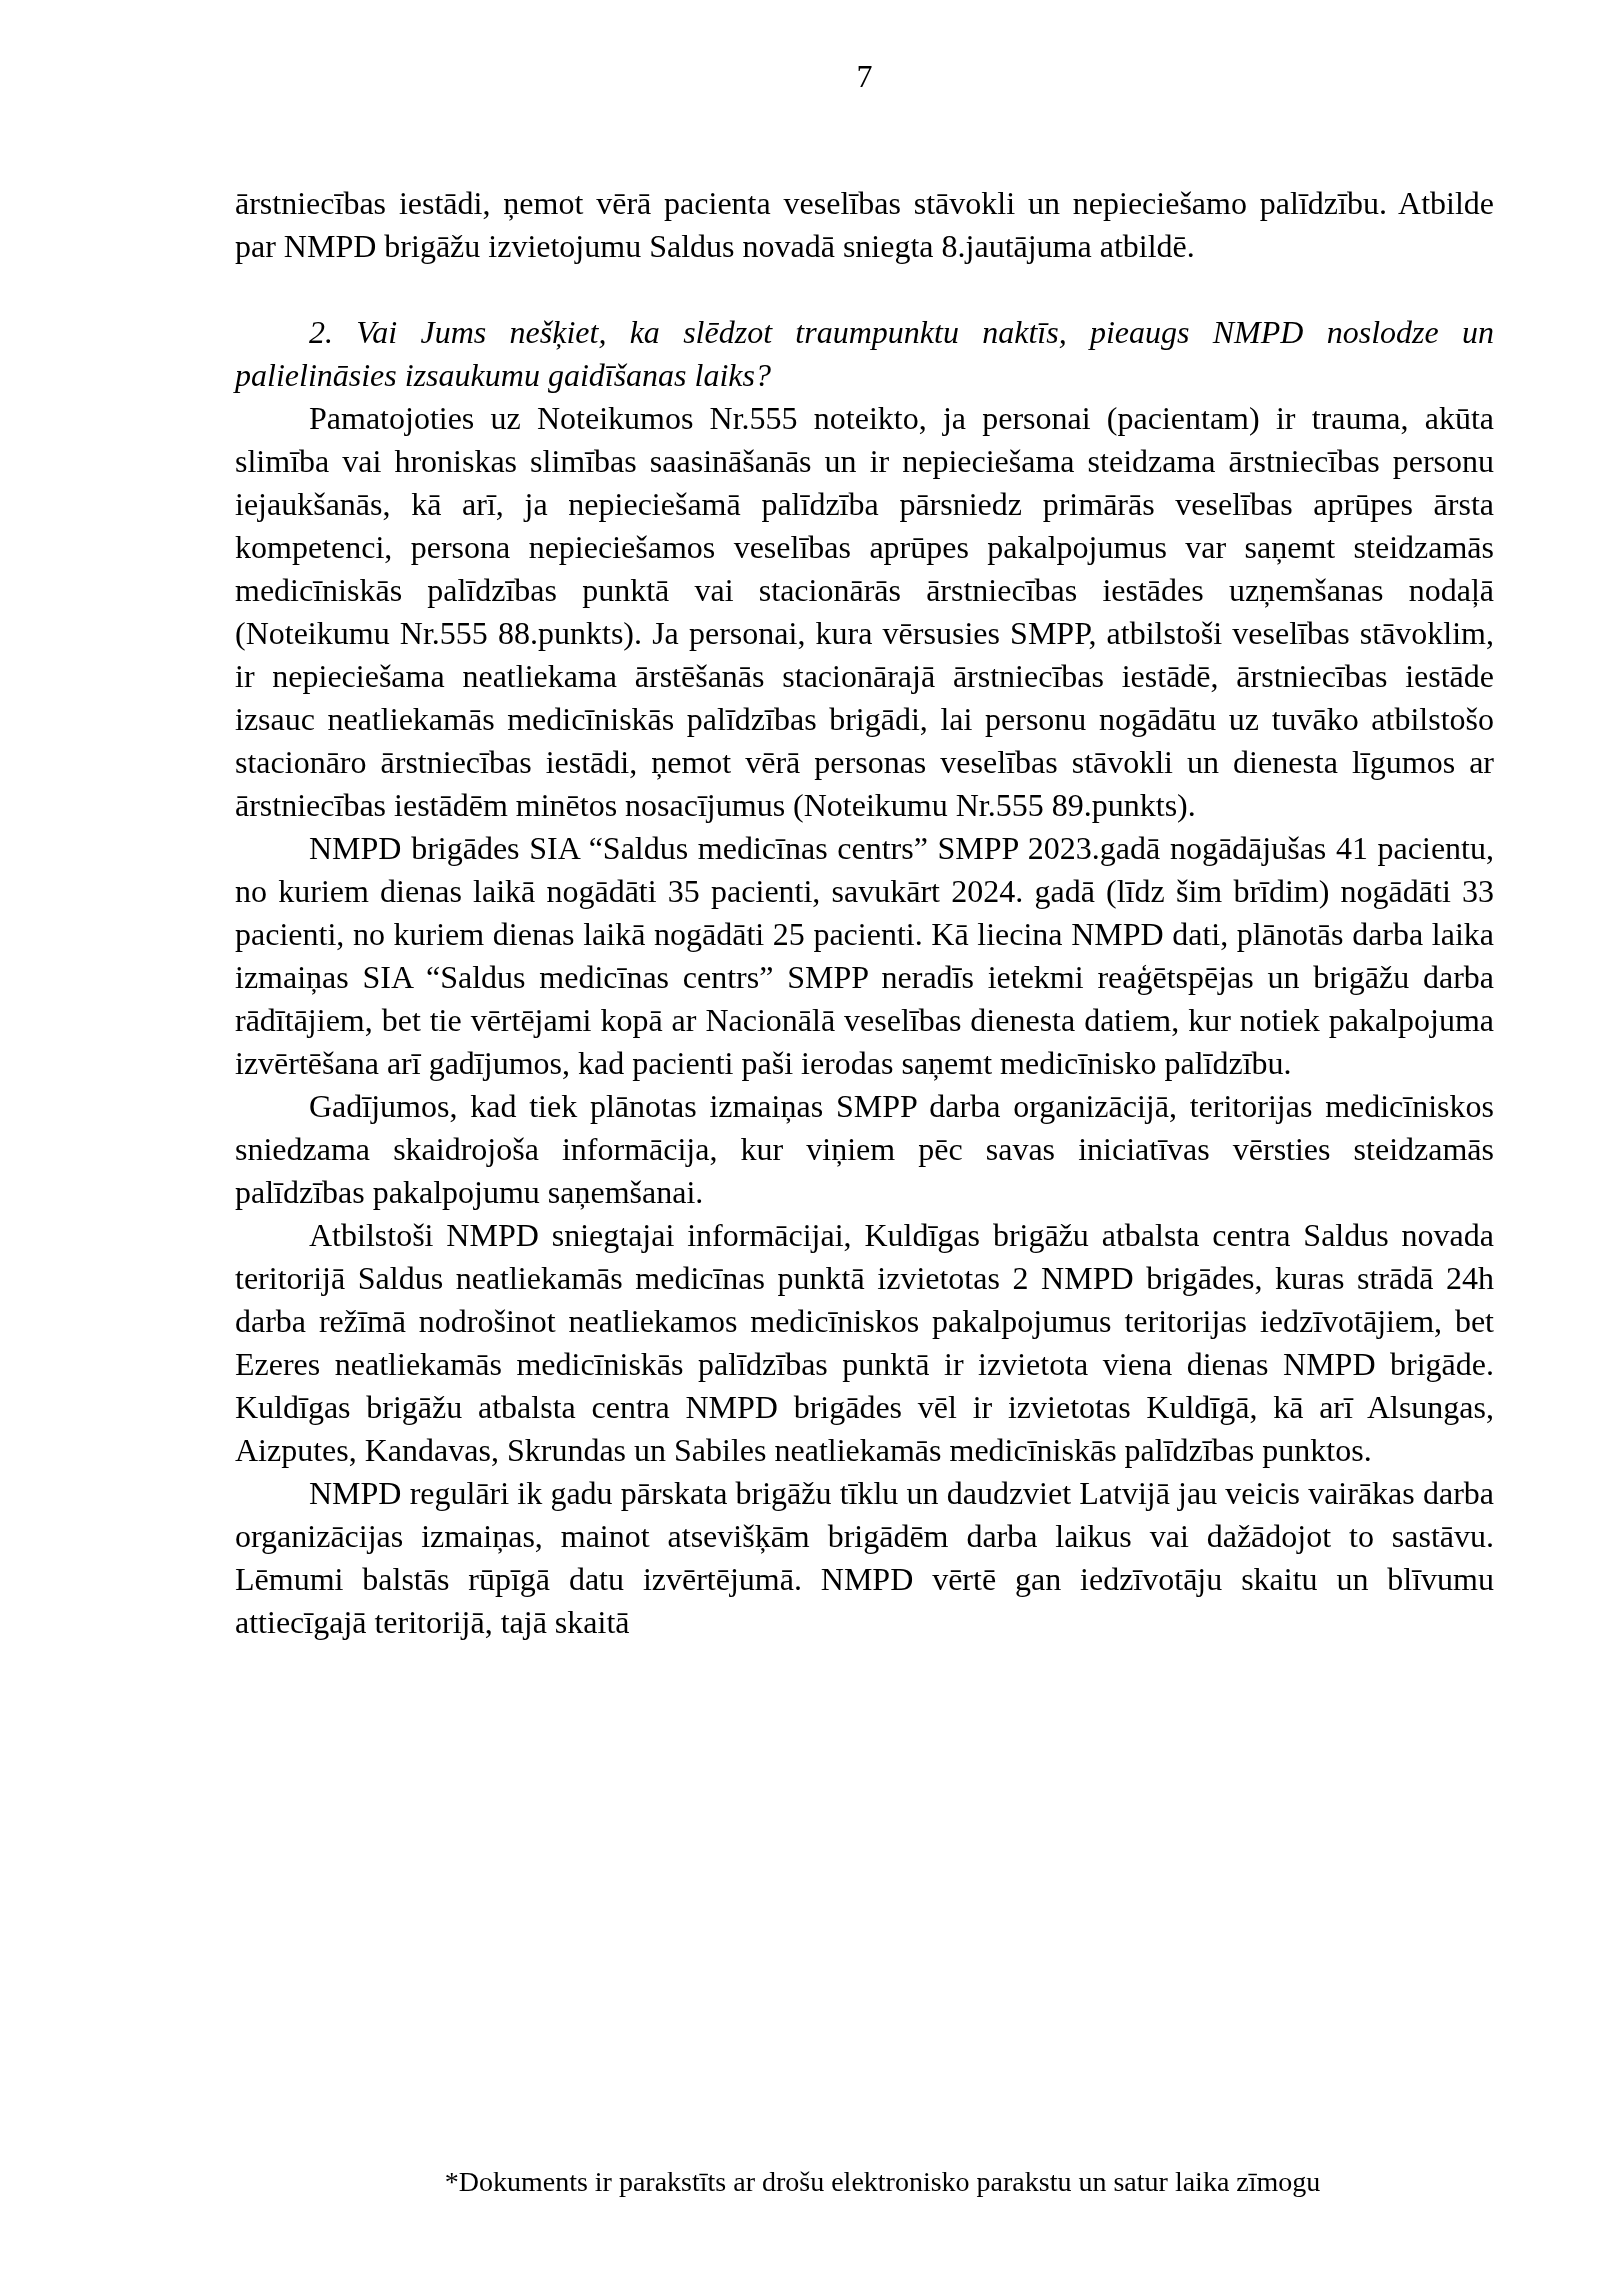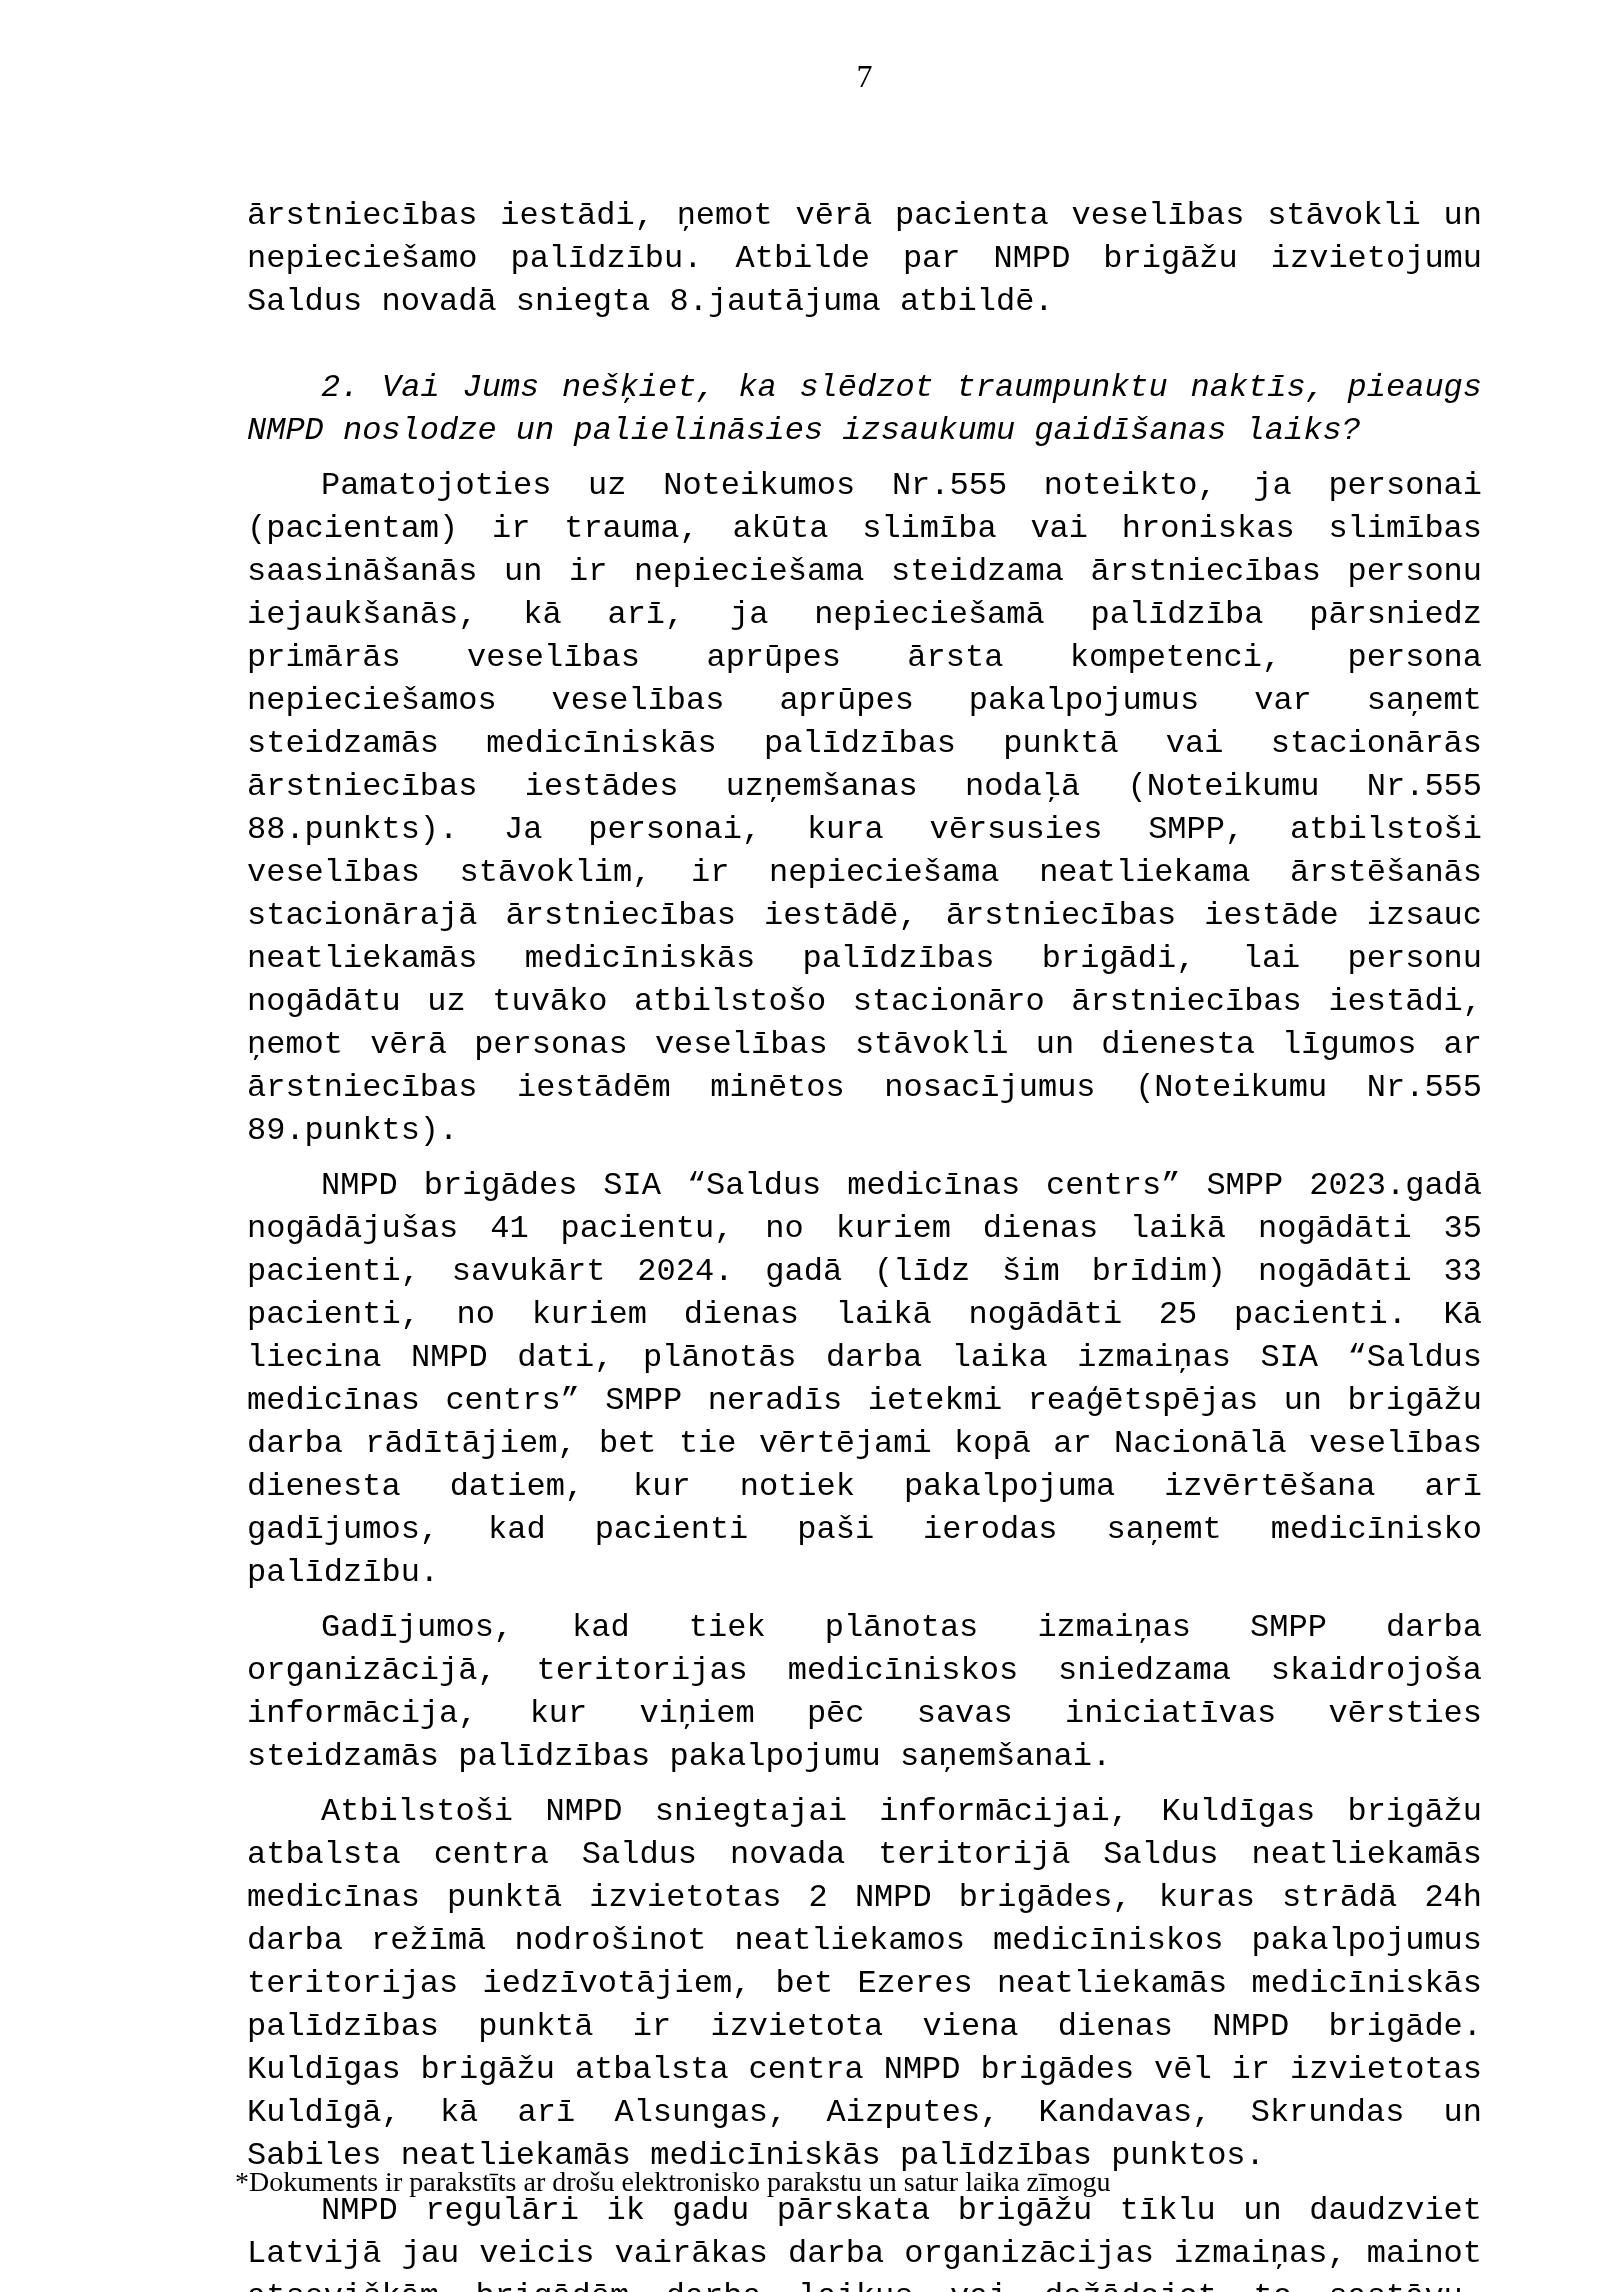--- a/index.html
+++ b/index.html
@@ -30,39 +30,39 @@
   .content {
     position: absolute;
     top: 182px;
     left: 235px;
     width: 1259px;
     font-size: 32px;
     line-height: 43px;
     text-align: justify;
   }
   .content p {
-    margin: 12px;
+    margin: 0;
     padding: 0;
-    font-family: Liberation Mono, monospace;
   }
   .indent {
     text-indent: 74px;
   }
   .no-indent {
     text-indent: 0;
   }
   .question-heading {
     font-style: italic;
     margin-top: 43px !important;
   }
   .doc-footer {
     position: absolute;
     bottom: 94px;
-    left: 235px;
+    left: 253px;
     width: 1259px;
+    text-align: center;
     font-size: 28px;
     line-height: 35px;
   }
 </style>
 </head>
 <body>
 
 <div class="page">
 
   <div class="page-number">7</div>

